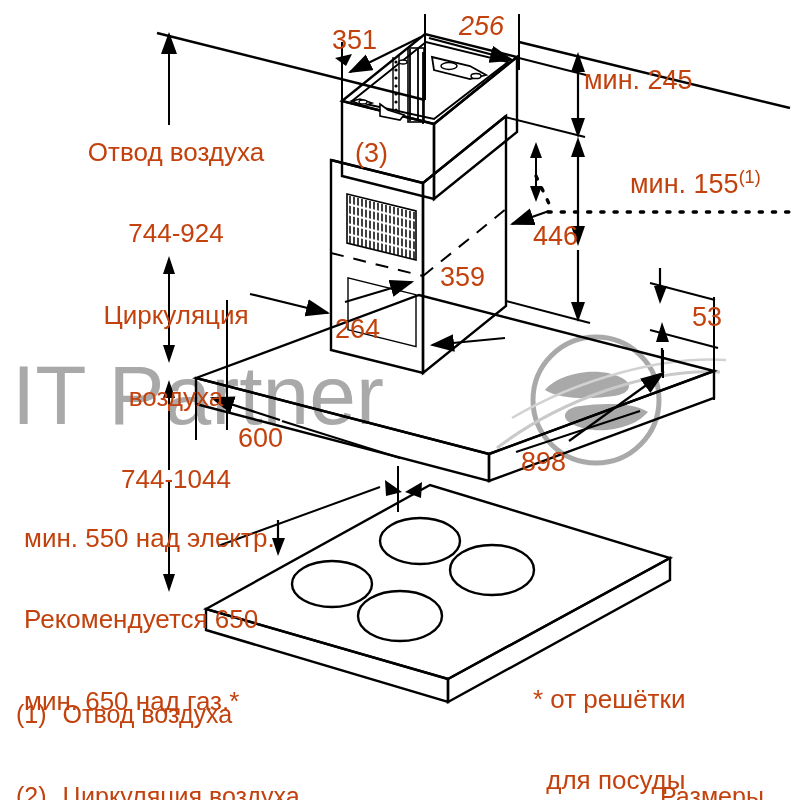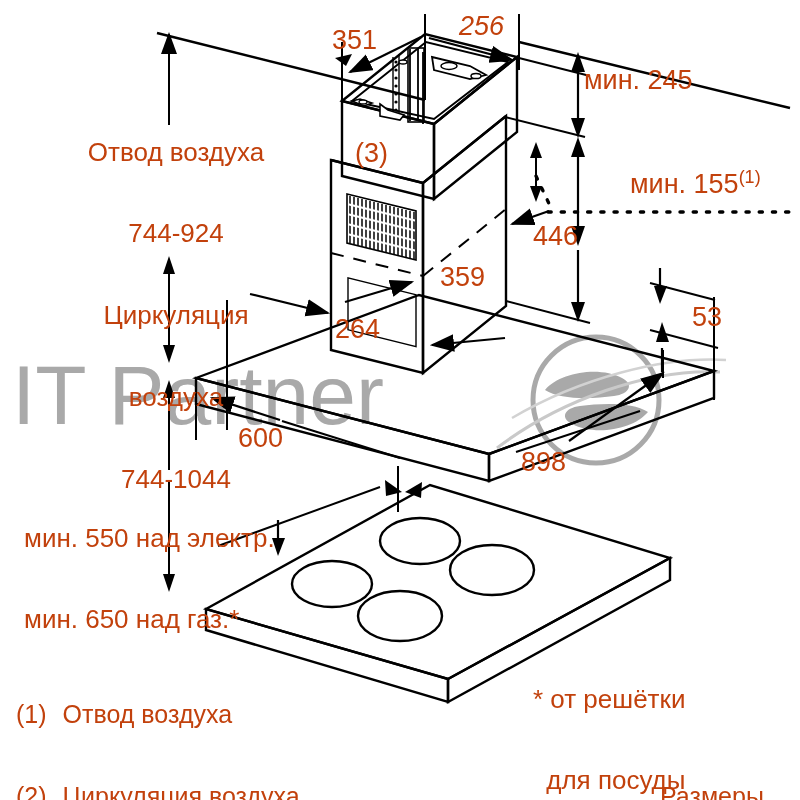--- a/index.html
+++ b/index.html
@@ -272,20 +272,21 @@
   <div class="lbl dim" style="left:440px; top:263px;">359</div>
 
   <div class="lbl dim" style="left:238px; top:424px;">600</div>
 
   <div class="lbl dim" style="left:521px; top:409px;margin-top:39px;">898</div>
 
   <div class="lbl dim" style="left:355px; top:139px;">(3)</div>
 
   <div class="lbl body-text" style="left:24px; top:470px;">
     <div>мин. 550 над электр.</div>
+    <div>Рекомендуется 650</div>
     <div>мин. 650 над газ.*</div>
   </div>
 
   <div class="lbl body-text" style="left:533px; top:631px;">
     <div>* от решётки</div>
     <div style="text-align:right;">для посуды</div>
   </div>
 
   <div class="lbl legend-text" style="left:16px; top:648px;">
     <div style="display:flex; gap:16px;">

